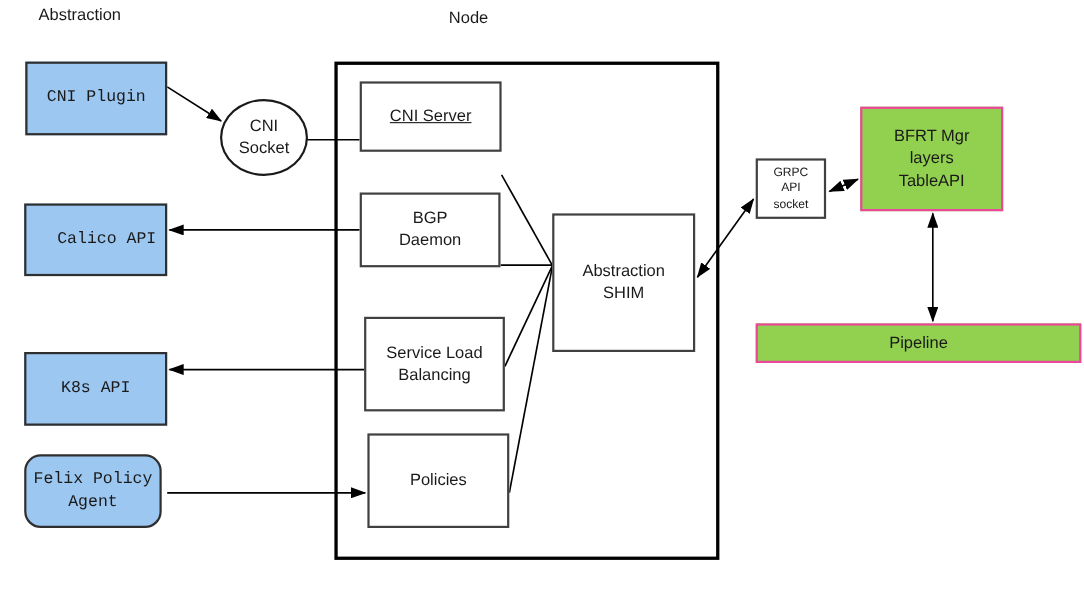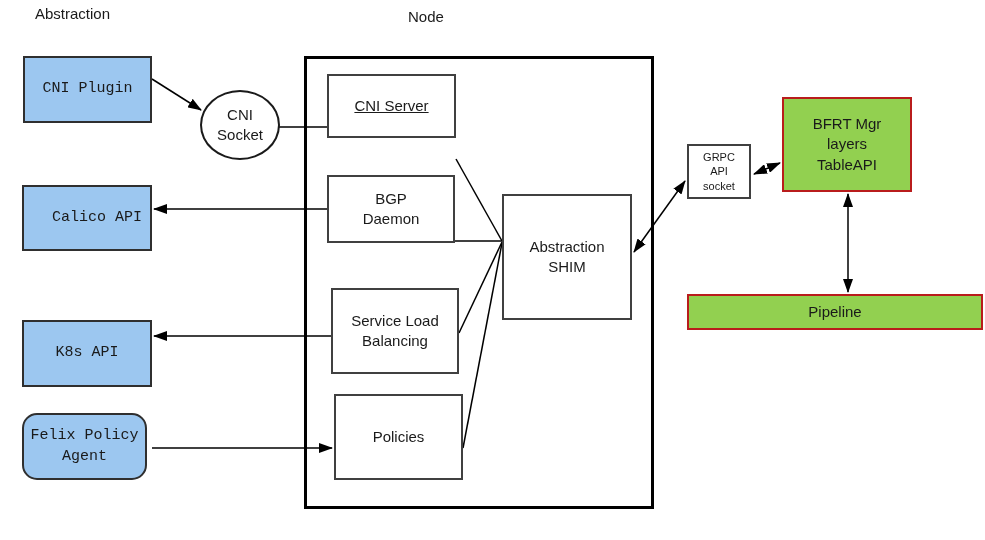--- a/index.html
+++ b/index.html
@@ -9,21 +9,21 @@
   }
   #wires{position:absolute;left:0;top:0;width:985px;height:540px;z-index:1;}
   .shape{
     position:absolute;z-index:2;box-sizing:border-box;
     display:flex;align-items:center;justify-content:center;text-align:center;
   }
   .lbl{white-space:pre-line;line-height:1.35;font-size:15px;}
   .free-label{position:absolute;z-index:2;font-size:15px;}
   .white-box{background:#ffffff;border:2px solid #404040;}
   .blue-box{background:#9CC7F0;border:2px solid #2f2f2f;font-family:Liberation Mono, monospace;}
-  .green-box{background:#92D050;border:2px solid #b91c1c;}
+  .green-box{background:#92D050;border:2px solid #ec4899;}
   .ellipse{background:#ffffff;border:2px solid #1a1a1a;border-radius:50%;}
   .node-box{background:transparent;border:3px solid #000000;z-index:0;}
   .small .lbl{font-size:11px;line-height:1.3;}
 
   
   #cni-plugin {left:23px; top:56px; width:129px;height:67px;}
   #cni-socket {left:200px;top:90px; width:80px; height:70px;}
   #calico-api {left:22px; top:185px;width:130px;height:66px;padding-left:20px;}
   #k8s-api    {left:22px; top:320px;width:130px;height:67px;}
   #felix      {left:22px; top:413px;width:125px;height:67px;border-radius:15px;}

